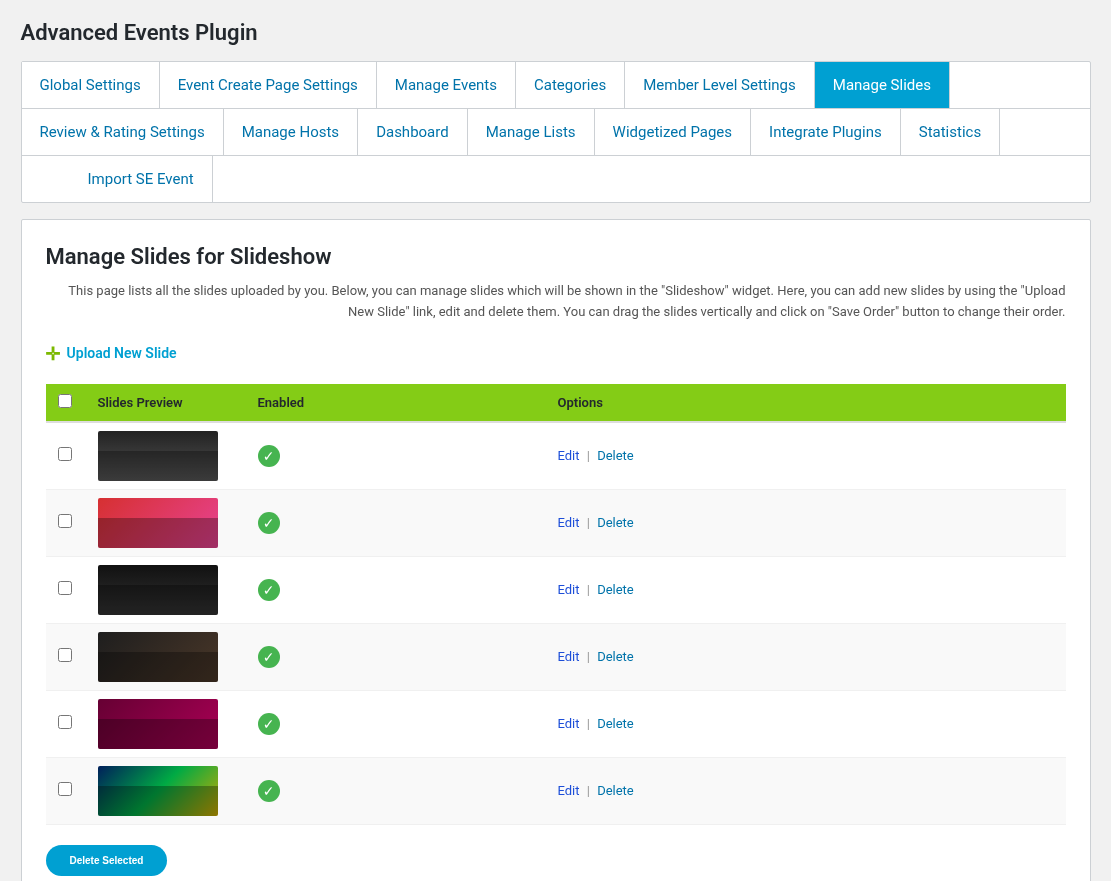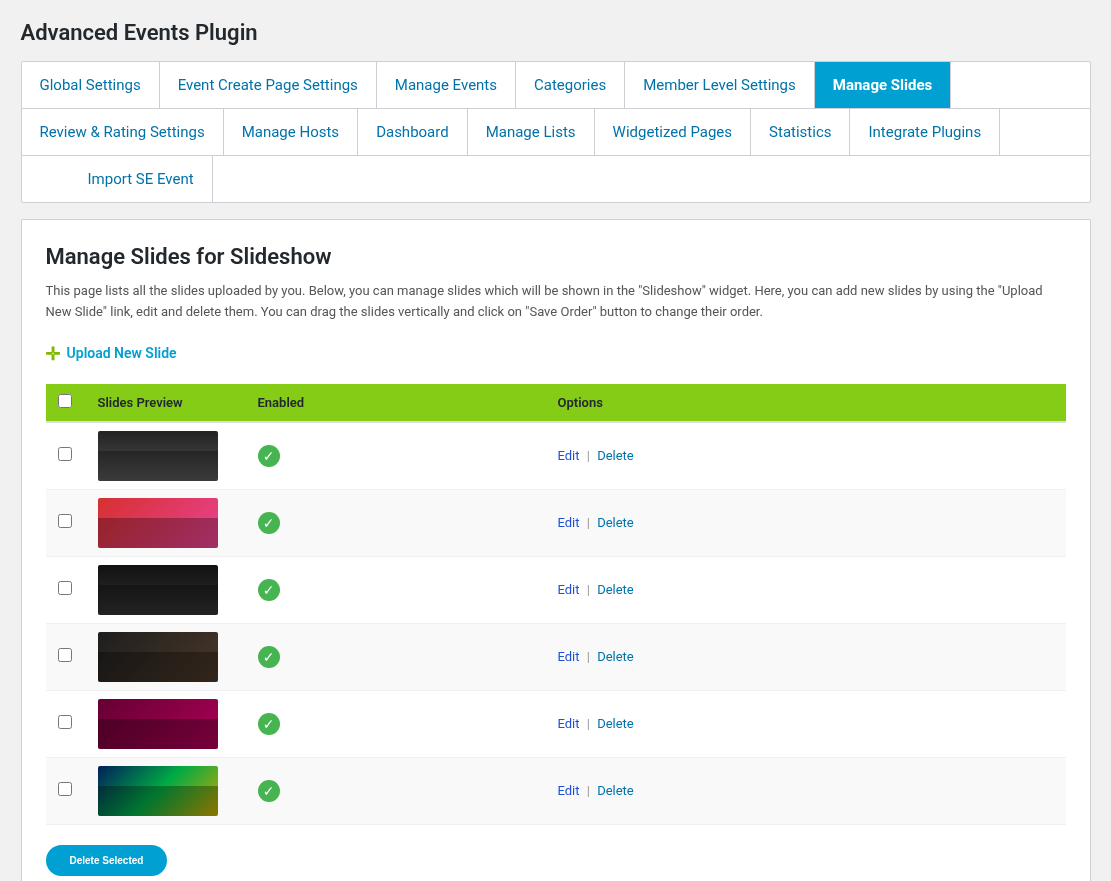--- a/index.html
+++ b/index.html
@@ -40,21 +40,20 @@
       cursor: pointer;
       border-right: 1px solid #ccd0d4;
       font-size: 15px;
       color: #0073aa;
       background: #fff;
       white-space: nowrap;
     }
     .tab-item.active {
       background: #00a0d2;
       color: #fff;
-      font-weight: bold;
     }
     .tab-item.last-row {
       border-bottom: none;
     }
     .main-content {
       background: #fff;
       border: 1px solid #ccd0d4;
       border-radius: 2px;
       padding: 24px;
       margin-top: 16px;
@@ -63,20 +62,21 @@
       font-size: 22px;
       font-weight: 600;
       color: #23282d;
       margin-bottom: 12px;
     }
     .description-text {
       font-size: 13px;
       color: #555;
       line-height: 1.6;
       margin-bottom: 20px;
+      text-align: right;
     }
     .upload-link {
       display: inline-flex;
       align-items: center;
       gap: 6px;
       color: #00a0d2;
       font-size: 14px;
       font-weight: 600;
       cursor: pointer;
       text-decoration: none;
@@ -205,22 +205,22 @@
         <div class="tab-item">Categories</div>
         <div class="tab-item">Member Level Settings</div>
         <div class="tab-item active">Manage Slides</div>
       </div>
     <div class="tabs-row" id="tabs-row-2">
         <div class="tab-item">Review &amp; Rating Settings</div>
         <div class="tab-item">Manage Hosts</div>
         <div class="tab-item">Dashboard</div>
         <div class="tab-item">Manage Lists</div>
         <div class="tab-item">Widgetized Pages</div>
+        <div class="tab-item">Integrate Plugins</div>
         <div class="tab-item">Statistics</div>
-        <div class="tab-item">Integrate Plugins</div>
       </div>
     <div class="tabs-row" id="tabs-row-3">
         <div class="tab-item last-row">Import SE Event</div>
       </div>
   </div>
 
   <div class="main-content">
     <h2 class="section-title">Manage Slides for Slideshow</h2>
     <p class="description-text">This page lists all the slides uploaded by you. Below, you can manage slides which will be shown in the "Slideshow" widget. Here, you can add new slides by using the "Upload New Slide" link, edit and delete them. You can drag the slides vertically and click on "Save Order" button to change their order.</p>
 

